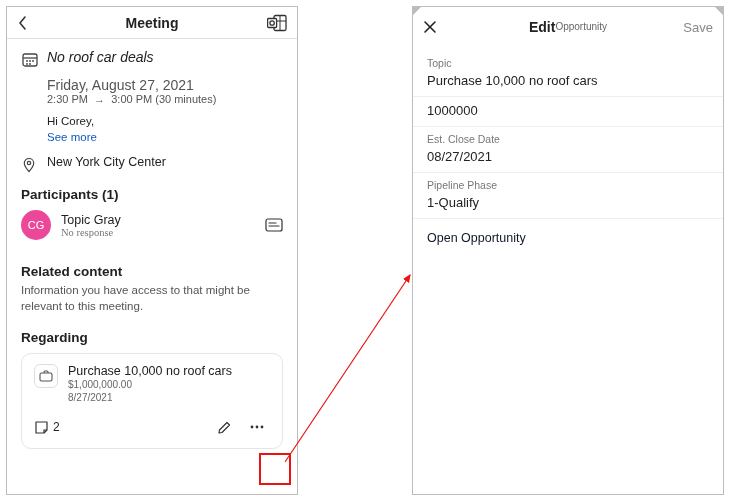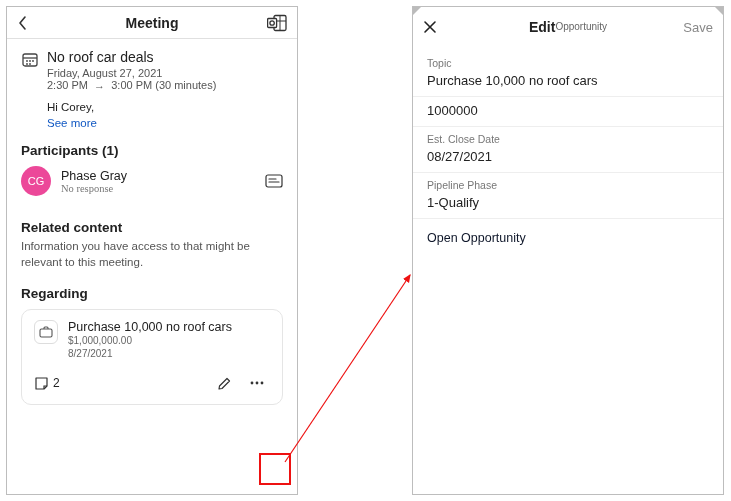--- a/index.html
+++ b/index.html
@@ -19,24 +19,24 @@
   .hdr {
     height: 32px; display:flex; align-items:center; justify-content:center;
     position:relative; border-bottom:1px solid #e0e0e0;
   }
   .hdr .title { font-weight:600; font-size:14px; }
   .hdr .sub { font-size:10px; color:#666; }
   .hdr-col { display:flex; align-items:center; line-height:1.15;}
   .hdr .left-btn { position:absolute; left:10px; top:50%; transform:translateY(-50%); cursor:pointer;}
   .hdr .right-btn { position:absolute; right:10px; top:50%; transform:translateY(-50%); cursor:pointer; color:#888; font-size:13px;}
   .sec { padding:10px 14px; }
-  .mtg-title { font-size:14px; font-weight:400; }
+  .mtg-title { font-size:14px; font-weight:400;font-style:italic; }
   .mtg-row { display:flex; gap:8px; }
   .mtg-icon { width:18px; flex:none; padding-top:2px;}
-  .mtg-date { font-size:11px; color:#555; margin-top:2px;}
+  .mtg-date { font-size:14px; color:#555; margin-top:12px;}
   .mtg-time { font-size:11px; color:#555;}
   .greeting { font-size:11.5px; margin-top:10px; }
   .seemore { color:#1259c3; font-size:11.5px; margin-top:4px; cursor:pointer;}
   .loc-row { display:flex; gap:8px; margin-top:12px; font-size:12.5px;}
   .h2 { font-weight:600; font-size:13.5px; }
   .participants { padding:4px 14px 10px;}
   .prow { display:flex; align-items:center; gap:10px; padding:8px 0;}
   .avatar { width:30px; height:30px; border-radius:50%; background:#ec4899; color:#fff; font-size:11px; display:flex; align-items:center; justify-content:center;}
   .pname { font-size:12.5px; }
   .presp { font-size:10.5px; color:#777;font-family:Liberation Serif, serif;}
@@ -106,28 +106,37 @@
         <div class="mtg-time">
           <span>2:30 PM</span>
           &nbsp;→&nbsp;
           <span>3:00 PM</span>
           <span>(30 minutes)</span>
         </div>
         <div class="greeting">Hi Corey,</div>
         <div class="seemore">See more</div>
       </div>
     </div>
+    <div class="loc-row">
+      <div class="mtg-icon">
+        <svg width="16" height="16" viewBox="0 0 16 16">
+            <path d="M8 1.5c-2.6 0-4.7 2-4.7 4.5 0 3.4 4.7 8.5 4.7 8.5s4.7-5.1 4.7-8.5c0-2.5-2.1-4.5-4.7-4.5z" fill="none" stroke="#444" stroke-width="1.2"></path>
+            <circle cx="8" cy="6" r="1.7" fill="none" stroke="#444" stroke-width="1.2"></circle>
+          </svg>
+      </div>
+      <div>New York City Center</div>
+    </div>
   </div>
 
   <div class="participants">
     <div class="h2">Participants (1)</div>
     <div class="prow">
       <div class="avatar">CG</div>
       <div>
-        <div class="pname">Phase Gray</div>
+        <div class="pname">Topic Gray</div>
         <div class="presp">No response</div>
       </div>
       <span class="end-icon">
         <svg width="18" height="14" viewBox="0 0 18 14">
             <rect x="1" y="1" width="16" height="12" rx="2" fill="none" stroke="#333" stroke-width="1.2"></rect>
             <path d="M4 5h7M4 8h10" stroke="#333" stroke-width="1.2" stroke-linecap="round"></path>
           </svg>
       </span>
     </div>
   </div>

